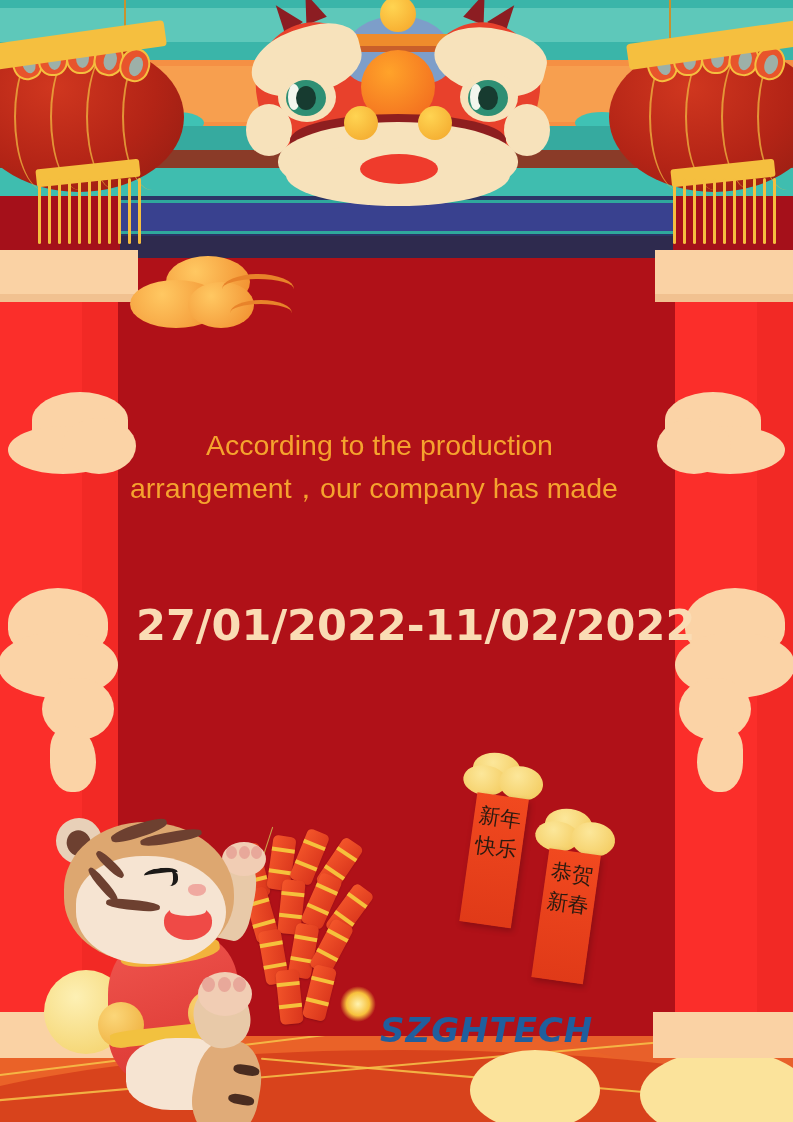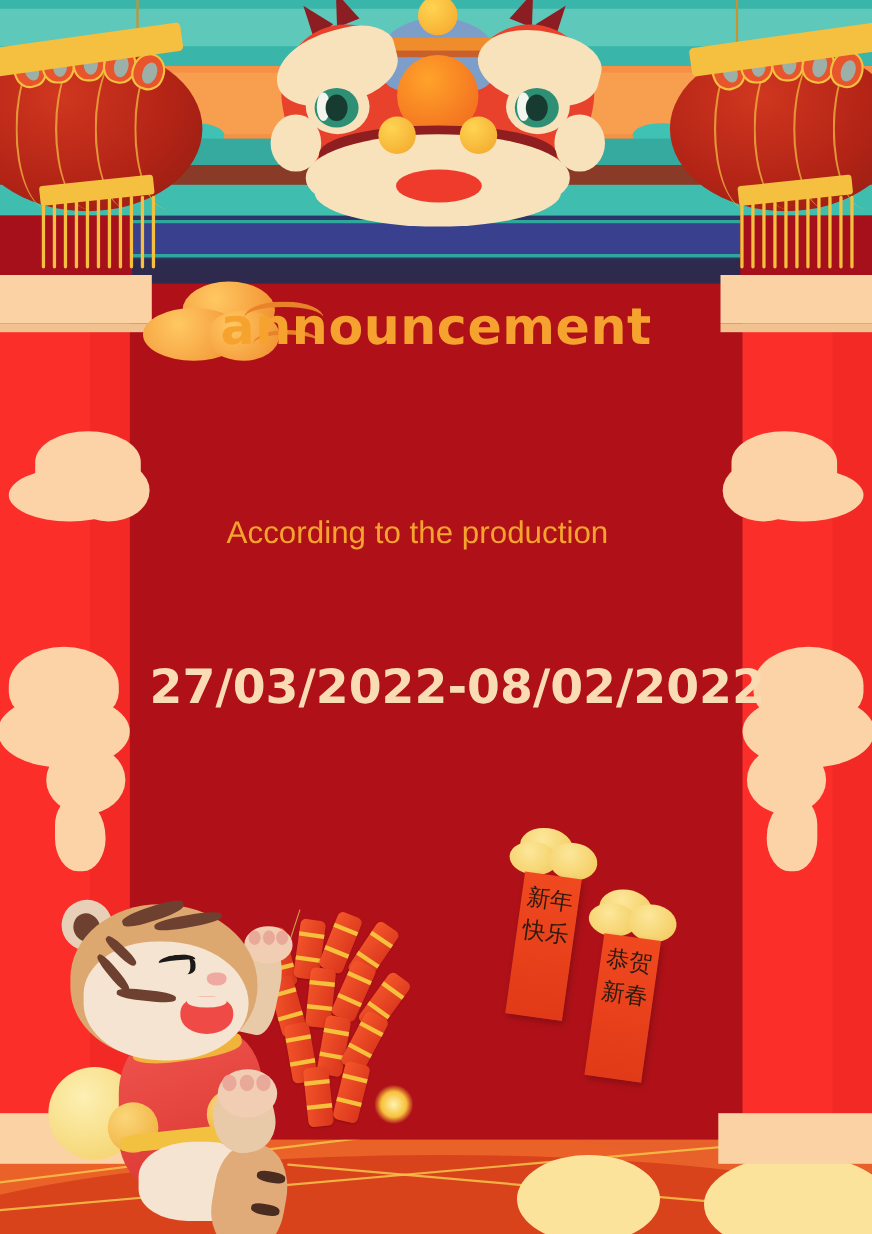--- a/index.html
+++ b/index.html
@@ -139,21 +139,21 @@
   
   .title {
     position:absolute; left:110px; top:266px; width:573px; text-align:center;
     font-family:"DejaVu Sans", sans-serif; font-weight:bold; font-size:46px; line-height:62px;
     color:#f5a32e; letter-spacing:.5px;
   }
   .body-text {
     position:absolute; left:130px; top:424px; width:560px;
     font-size:28.5px; line-height:43px; color:#f5a32e; letter-spacing:0;
   }
-  .body-text .indent { padding-left:76px;margin-top:40px; }
+  .body-text .indent { padding-left:76px; }
   .date-text {
     position:absolute; left:136px; top:600px; width:560px;
     font-family:"DejaVu Sans", sans-serif; font-weight:bold; font-size:43px; color:#fadcb4; letter-spacing:0;
   }
 
   
   .banner { position:absolute; width:52px; }
   .banner .cloud-top { position:absolute; left:-16px; top:-36px; width:86px; height:50px; }
   .banner .cloud-top i { position:absolute; border-radius:50%;
         background:radial-gradient(circle at 40% 30%, #fce79a, #f2c756); }
@@ -447,28 +447,28 @@
 
   <div class="gold-cloud">
     <div class="g g1"></div>
       <div class="g g2"></div>
       <div class="g g3"></div>
     <div class="w"></div>
       <div class="w2"></div>
   </div>
 
   <div class="title">
-    <div>announcement</div>
   </div>
 
   <div class="body-text">
     <div class="indent">According to the production</div>
-  </div>
-
-  <div class="date-text">27/03/2022-08/02/2022</div>
+    <div>arrangement，our company has  made</div>
+  </div>
+
+  <div class="date-text">27/01/2022-11/02/2022</div>
 
   <div class="banner b1">
     <div class="cloud-top">
         <i class="a"></i>
         <i class="b"></i>
         <i class="c"></i>
       </div>
     <div class="strip">新年快乐</div>
   </div>
   <div class="banner b2">
@@ -529,14 +529,15 @@
       <div class="stripe s2"></div>
       <div class="stripe s3"></div>
     <div class="stripe s4"></div>
       <div class="stripe s5"></div>
     <div class="mouth"></div>
     <div class="nose"></div>
     <div class="eye"></div>
     <div class="eye2"></div>
   </div>
 
+  <div class="logo">SZGHTECH</div>
 
 </div>
 
 </body></html>

